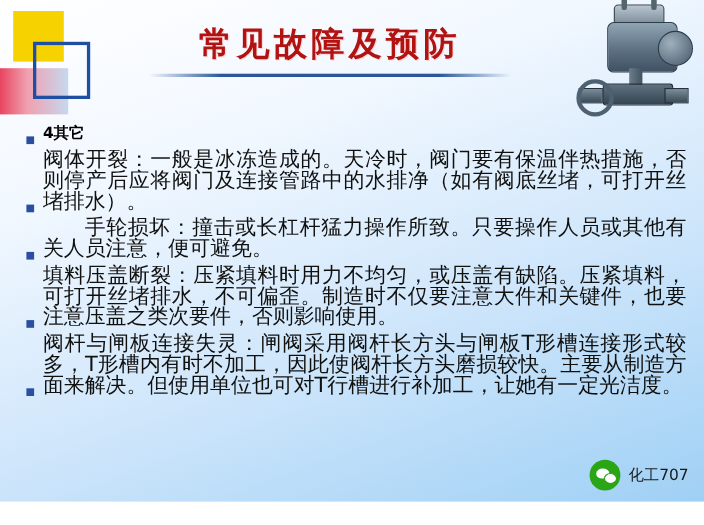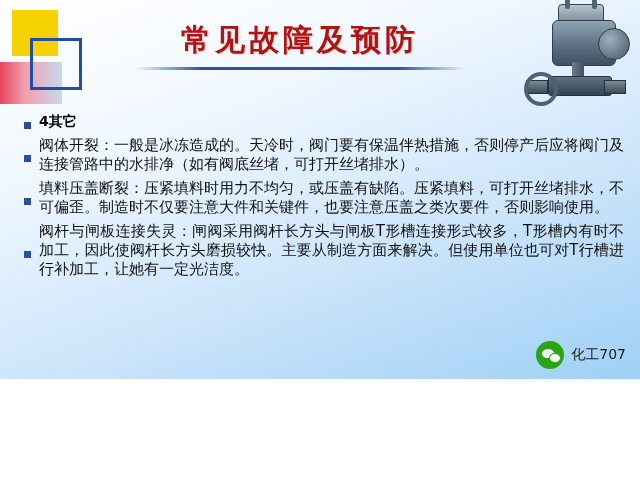--- a/index.html
+++ b/index.html
@@ -8,21 +8,21 @@
   }
   body {
     width: 640px;
     height: 477px;
     overflow: hidden;
     font-family: "DejaVu Sans", "Liberation Sans", sans-serif;
   }
   .slide {
     position: relative;
     width: 640px;
-    height: 379px;
+    height: 456px;
     background: linear-gradient(160deg, #ffffff 0%, #f2f8ff 28%, #cfe6fb 62%, #9fd0f5 100%);
     overflow: hidden;
   }
   
   .deco {
     position: absolute;
     left: 0;
     top: 0;
     width: 108px;
     height: 120px;
@@ -146,34 +146,34 @@
 
   
   .content {
     position: absolute;
     left: 24px;
     top: 112px;
     right: 16px;
   }
   .bullet-row {
     display: flex;
-    align-items: center;
+    align-items: flex-end;
     margin-bottom: 5px;
   }
   .bullet {
     flex: 0 0 auto;
     width: 7px;
     height: 7px;
     background: #2b4fa0;
     margin: 7px 8px 0 0;
   }
   .bullet-text {
     flex: 1 1 auto;
     font-family: "DejaVu Sans", "Liberation Sans", sans-serif;
-    font-size: 15px;
+    font-size: 19px;
     line-height: 19px;
     color: #10100f;
     text-align: justify;
   }
   .head-text {
     font-weight: bold;
     font-size: 14px;
     color: #000;
   }
   .indent {
@@ -252,20 +252,24 @@
     <div class="bullet-row">
       <div class="bullet"></div>
       <div class="bullet-text head-text">4其它</div>
     </div>
 
     <div class="bullet-row">
       <div class="bullet"></div>
       <div class="bullet-text">阀体开裂：一般是冰冻造成的。天冷时，阀门要有保温伴热措施，否则停产后应将阀门及连接管路中的水排净（如有阀底丝堵，可打开丝堵排水）。</div>
     </div>
 
+    <div class="bullet-row">
+      <div class="bullet"></div>
+      <div class="bullet-text indent">手轮损坏：撞击或长杠杆猛力操作所致。只要操作人员或其他有关人员注意，便可避免。</div>
+    </div>
 
     <div class="bullet-row">
       <div class="bullet"></div>
       <div class="bullet-text">填料压盖断裂：压紧填料时用力不均匀，或压盖有缺陷。压紧填料，可打开丝堵排水，不可偏歪。制造时不仅要注意大件和关键件，也要注意压盖之类次要件，否则影响使用。</div>
     </div>
 
     <div class="bullet-row">
       <div class="bullet"></div>
       <div class="bullet-text">阀杆与闸板连接失灵：闸阀采用阀杆长方头与闸板T形槽连接形式较多，T形槽内有时不加工，因此使阀杆长方头磨损较快。主要从制造方面来解决。但使用单位也可对T行槽进行补加工，让她有一定光洁度。</div>
     </div>

